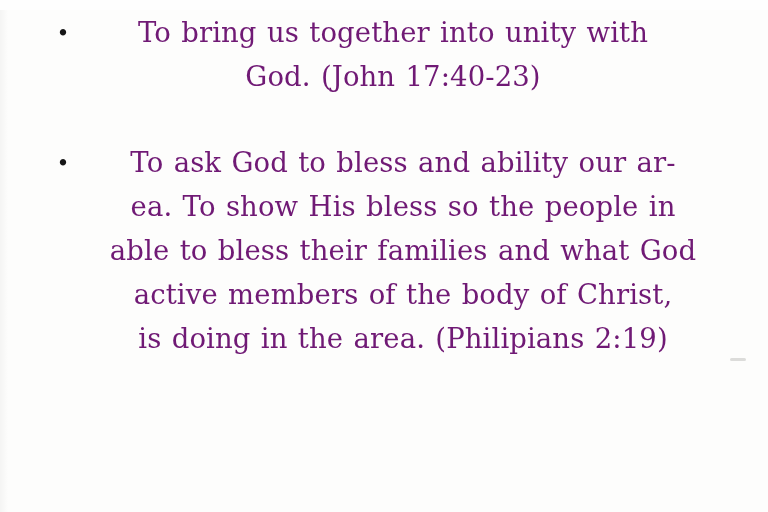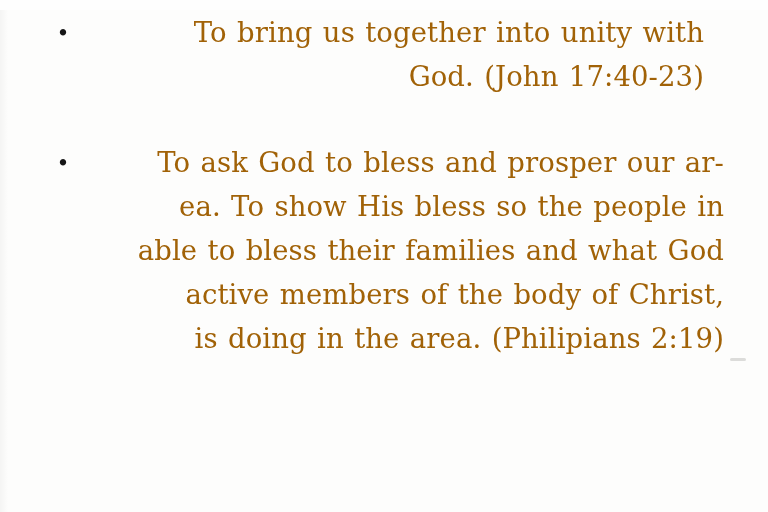--- a/index.html
+++ b/index.html
@@ -39,22 +39,22 @@
     font-size: 22px;
     line-height: 44px;
     color: #161616;
     padding-top: 2px;
   }
   .bullet-text {
     flex: 1 1 auto;
     font-size: 27.5px;
     line-height: 44px;
     letter-spacing: 0.1px;
-    color: #a16207;
-    text-align: right;
+    color: #701a75;
+    text-align: center;
     word-spacing: 1.5px;
   }
   .item-1 {
     margin-top: 10px;
     margin-left: 44px;
     width: 660px;
   }
   .item-2 {
     margin-top: 42px;
     margin-left: 44px;
@@ -97,21 +97,21 @@
       <span class="bullet-dot">•</span>
       <span class="bullet-text">
         <span class="line">To bring us together into unity with</span>
         <span class="line">God.  (John 17:40-23)</span>
       </span>
     </li>
 
     <li class="bullet-item item-2">
       <span class="bullet-dot">•</span>
       <span class="bullet-text">
-        <span class="line">To ask God to bless and prosper our ar-</span>
+        <span class="line">To ask God to bless and ability our ar-</span>
         <span class="line">ea.  To show His bless so the people in</span>
         <span class="line">able to bless their families and what God</span>
         <span class="line">active members of the body of Christ,</span>
         <span class="line">is doing in the area. (Philipians 2:19)</span>
       </span>
     </li>
 
   </ul>
 
   <div class="smudge"></div>

